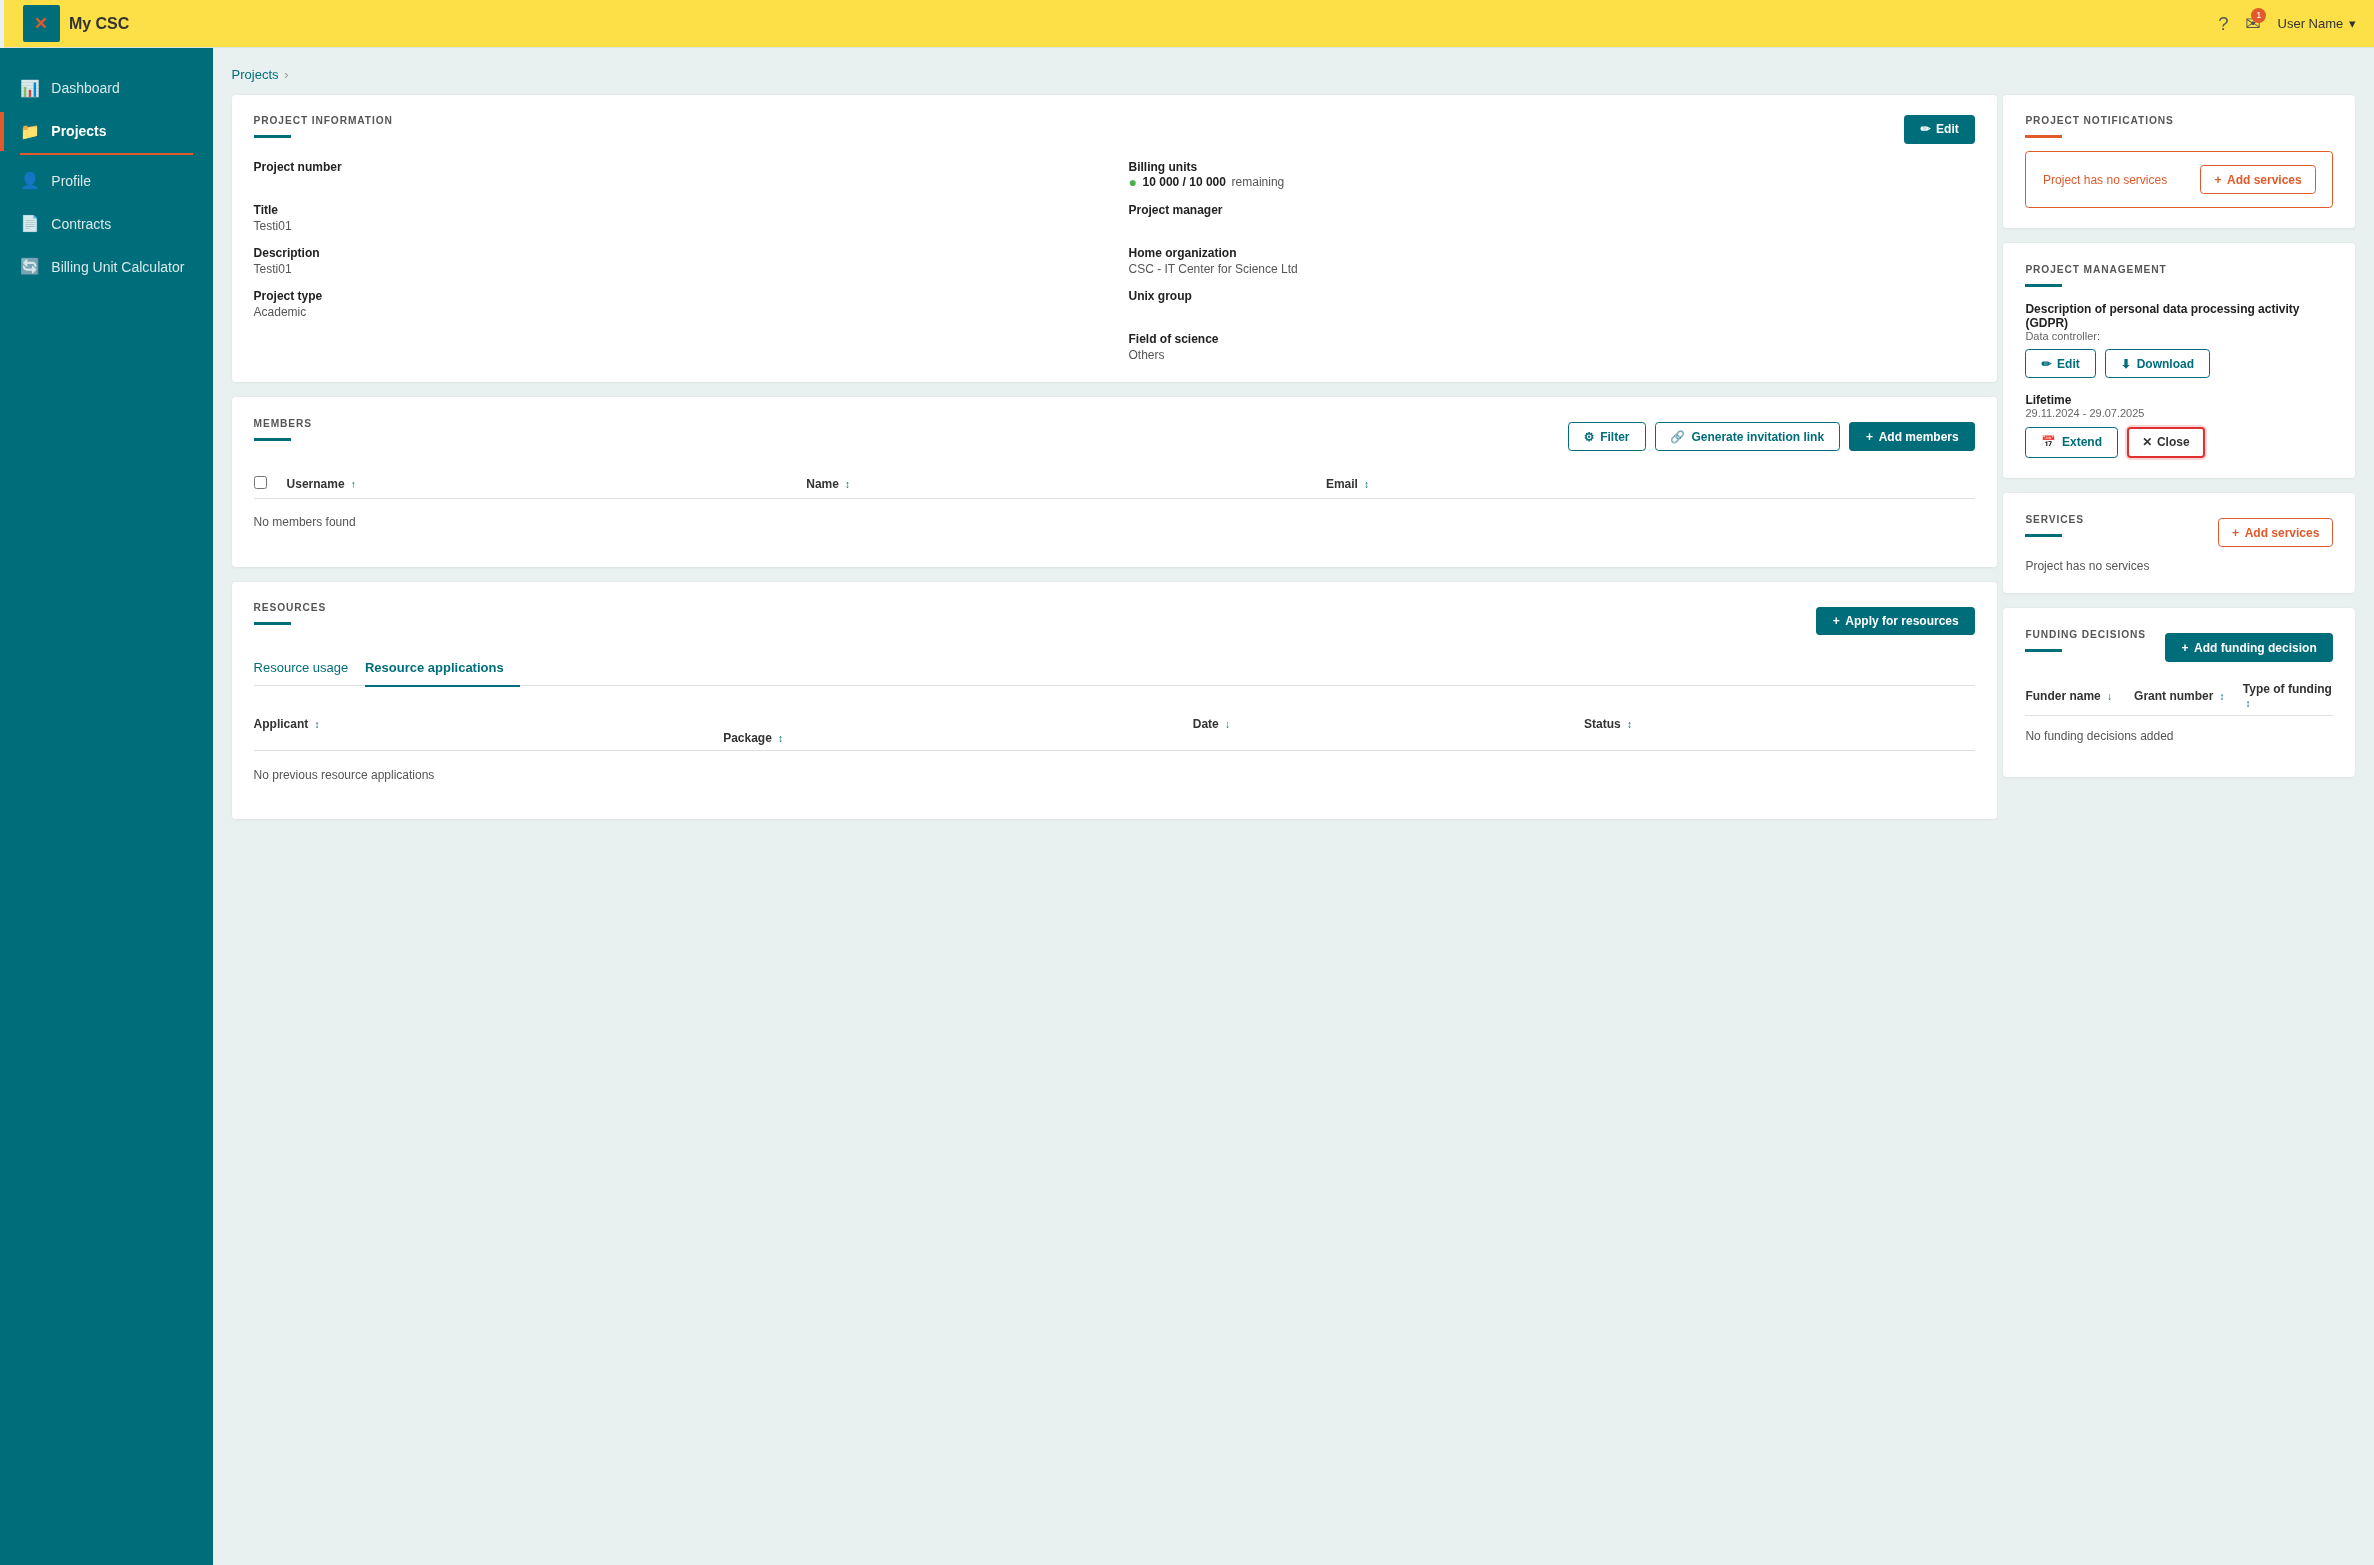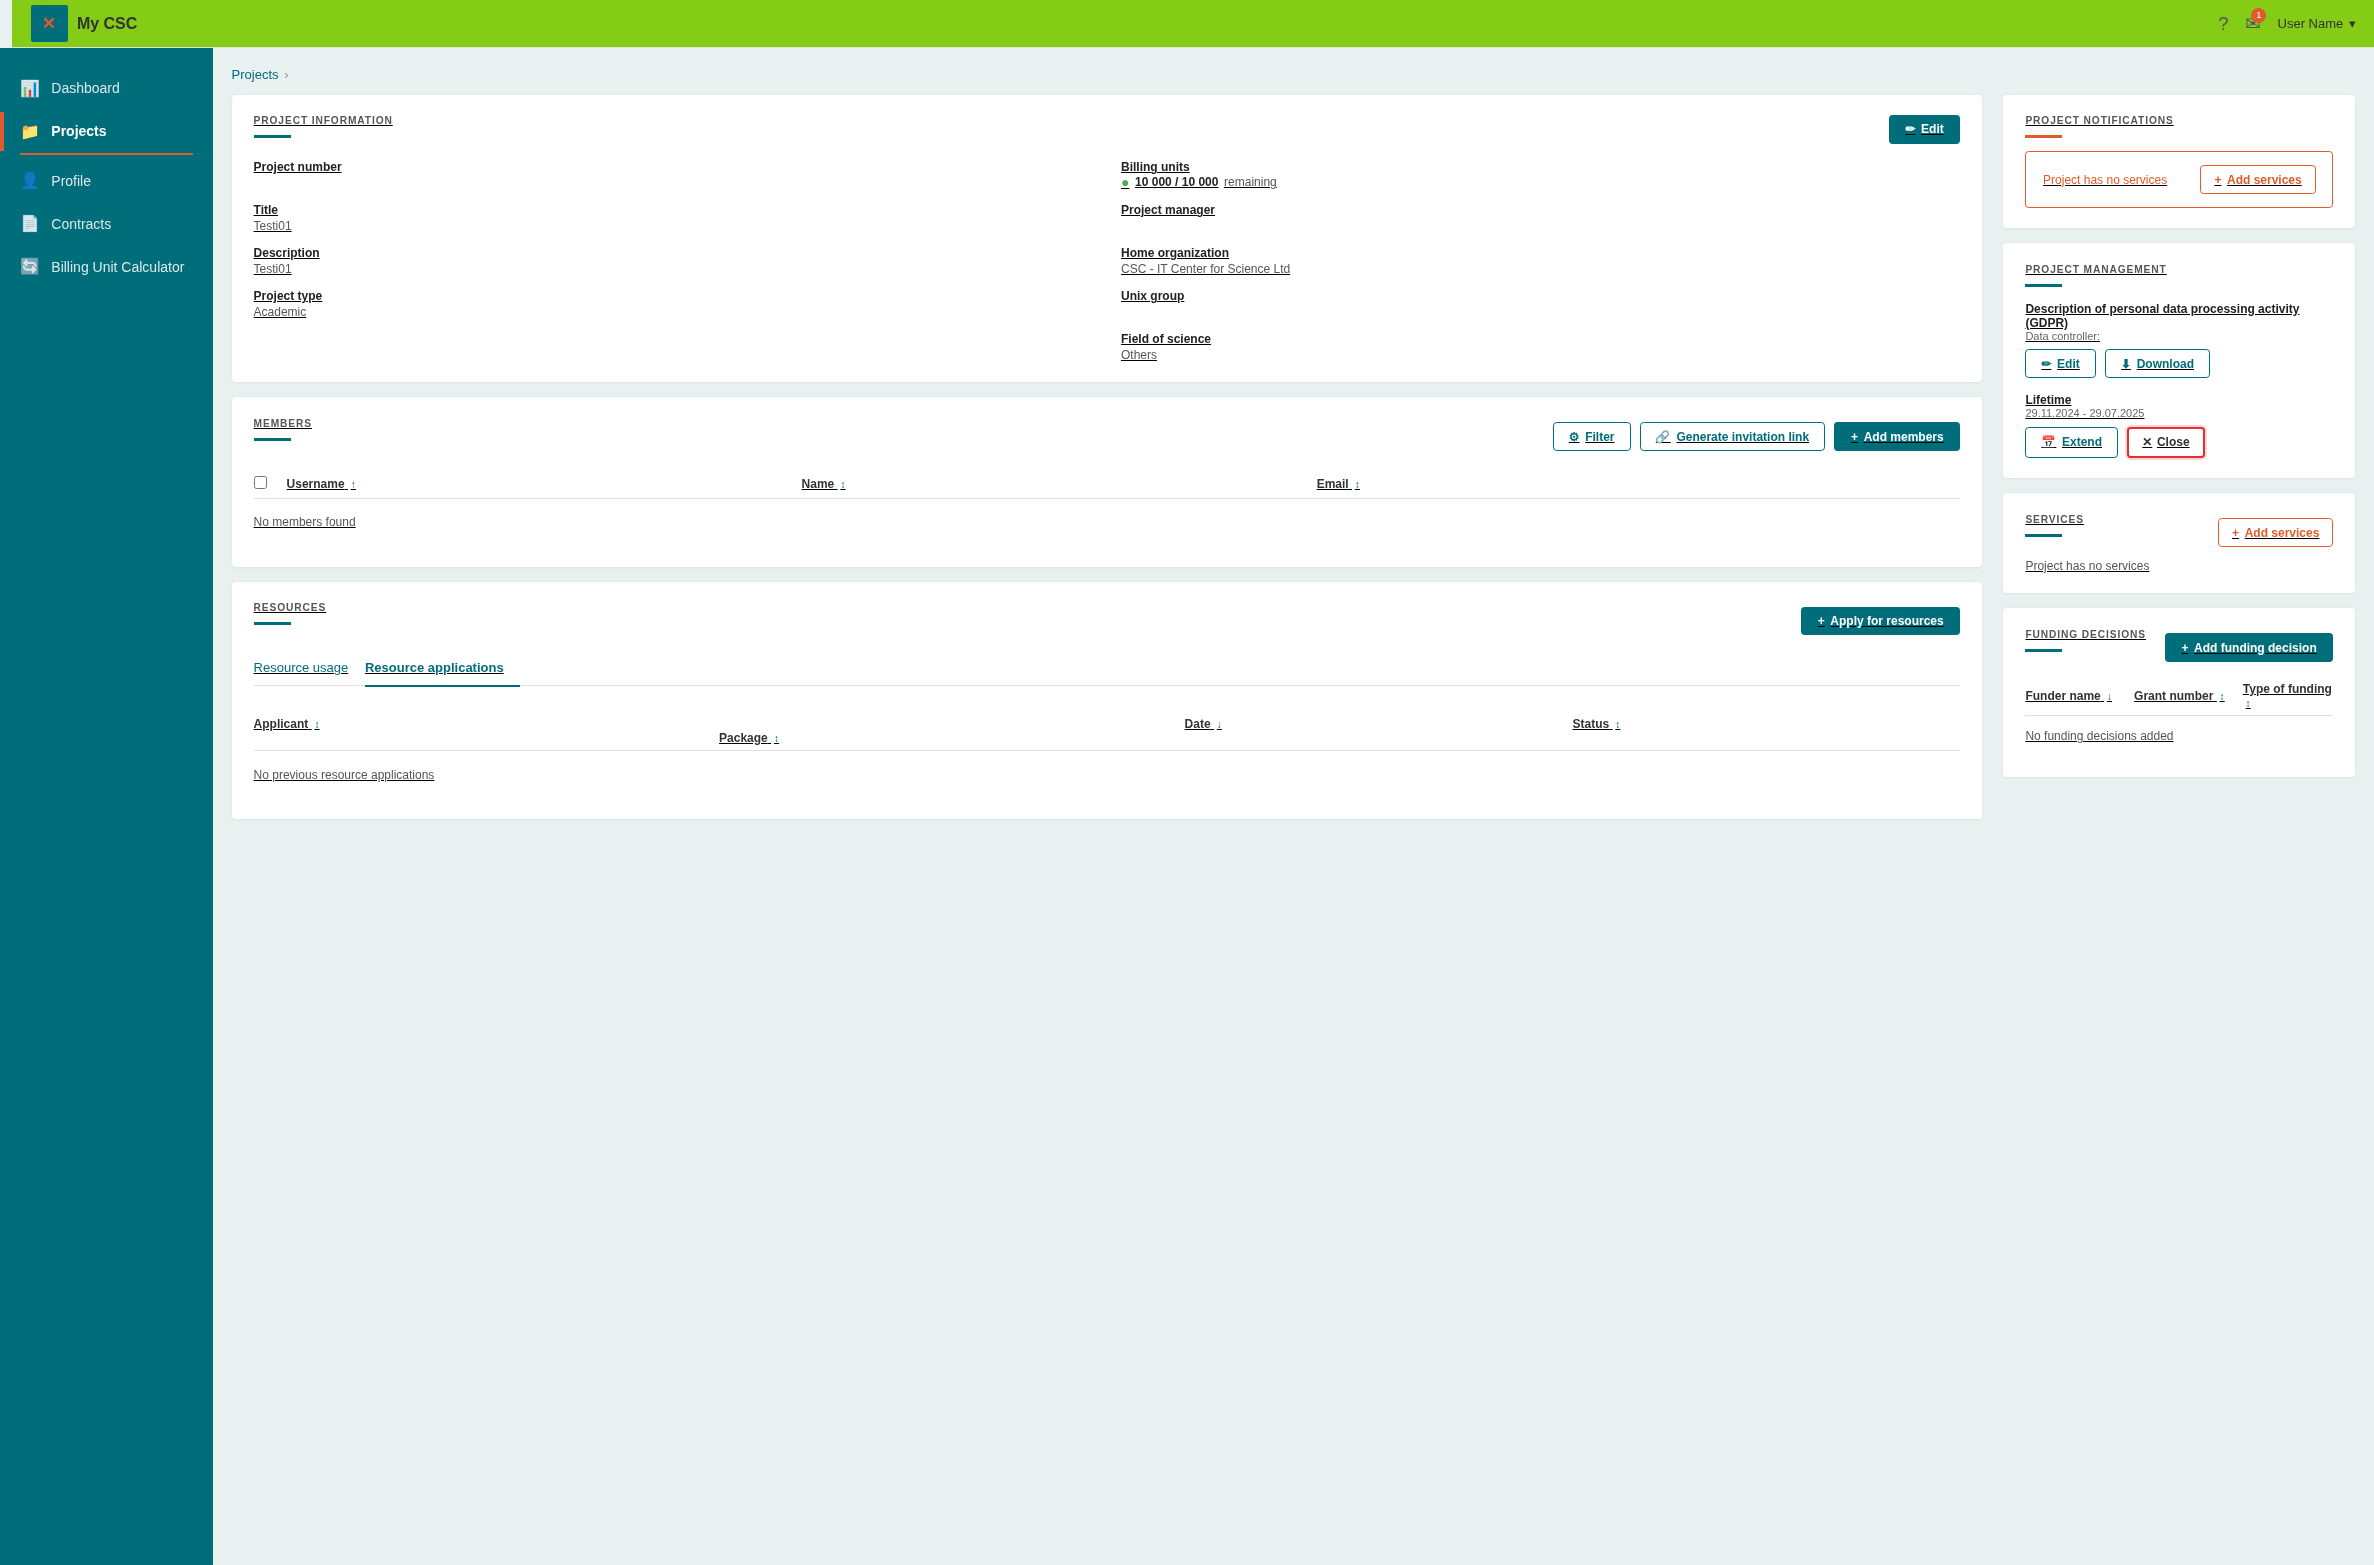--- a/index.html
+++ b/index.html
@@ -1,27 +1,27 @@
 <!DOCTYPE html>
 <html style="font-size:15px"><head>
   <meta charset="utf-8">
   <style>
     * { box-sizing: border-box; margin: 0; padding: 0; }
     body { font-family: 'Segoe UI', Arial, sans-serif; background: #e8f0f0; min-height: 100vh; font-size: 13px; }
 
     
     .topnav {
-      background: #84cc16;
+      background: #fde047;
       height: 48px;
       display: flex;
       align-items: center;
       justify-content: space-between;
       padding: 0 18.6px;
       border-bottom: 0.9px solid #e0e0e0;
-      position: fixed; top: 0; left: 12px; right: 0; z-index: 100;
+      position: fixed; top: 0; left: 4px; right: 0; z-index: 100;
     }
     .topnav-left { display: flex; align-items: center; gap: 9.3px; }
     .logo-box {
       width: 37px; height: 37px;
       background: #006d7a;
       display: flex; align-items: center; justify-content: center;
       border-radius: 1.9px;
       position: relative;
     }
     .logo-box::before {
@@ -97,21 +97,21 @@
       font-size: 10.2px; font-weight: 700; letter-spacing: 0.9px;
       color: #555; text-transform: uppercase;
       margin-bottom: 9.3px;
     }
     .card-title-underline {
       width: 37px; height: 2.8px; background: #006d7a;
       margin-bottom: 15px;
     }
 
     
-    .two-col { display: flex; gap: 21px; text-decoration: underline; }
+    .two-col { display: flex; gap: 6px; }
     .col-main { flex: 1; }
     .col-side { width: 352px; min-width: 352px; }
 
     
     .proj-info-header { display: flex; justify-content: space-between; align-items: flex-start; }
     .proj-grid { display: grid; grid-template-columns: 1fr 1fr; gap: 13px 28px; margin-top: 7.4px; }
     .proj-field-label { font-weight: 700; font-size: 12px; color: #222; }
     .proj-field-value { font-size: 12px; color: #555; margin-top: 1.9px; }
     .billing-row { display: flex; align-items: center; gap: 5.6px; }
     .billing-check { color: #4caf50; font-size: 14px; }

